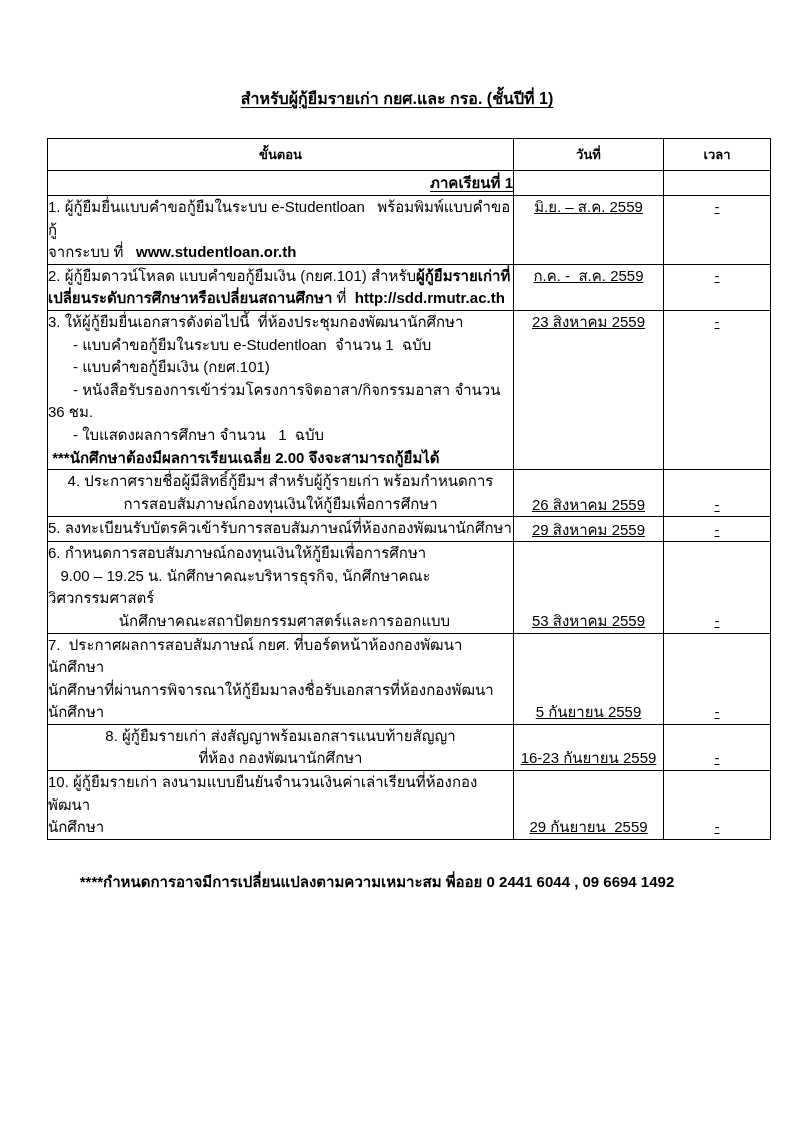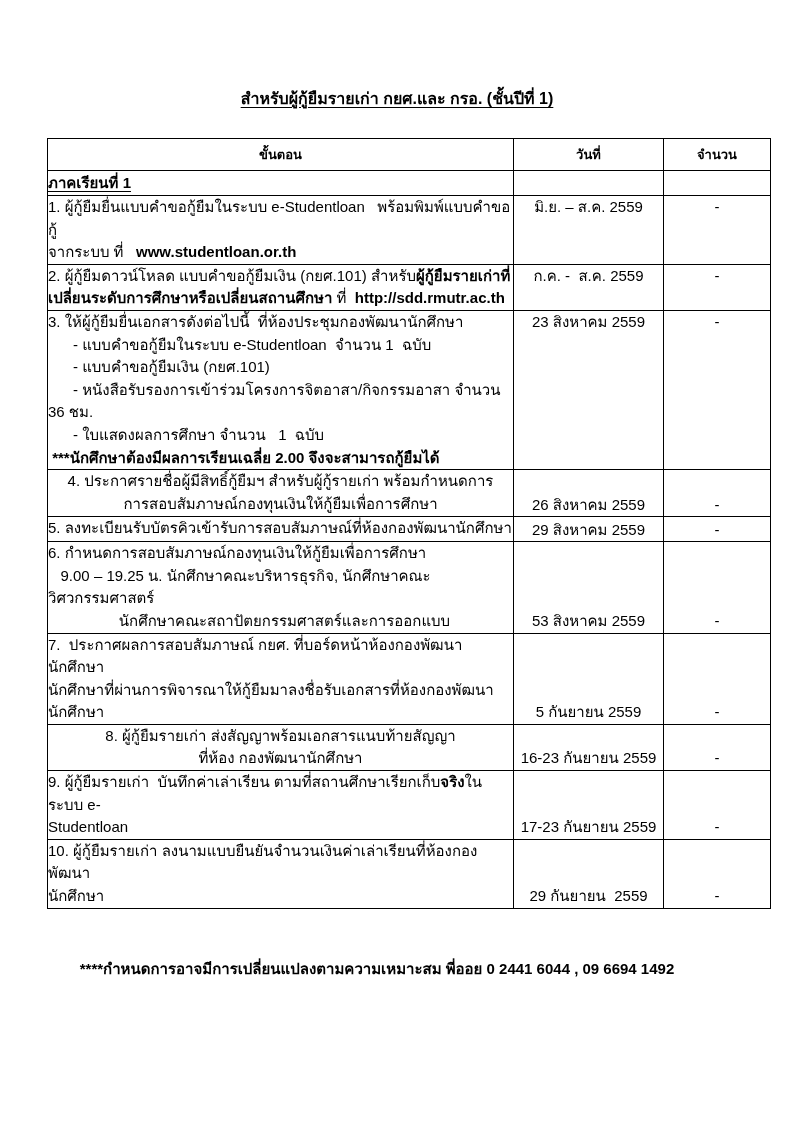--- a/index.html
+++ b/index.html
@@ -30,53 +30,54 @@
     border: 1px solid #000000;
     padding: 0;
   }
   thead th {
     height: 32px;
     font-size: 13px;
     font-weight: bold;
     text-align: center;
     vertical-align: middle;
   }
-  tr.section-row td { height: 25px; text-align: left; vertical-align: middle; }
+  tr.section-row td { height: 25px; text-align: right; vertical-align: middle; }
   .section-label { font-weight: bold; text-decoration: underline; text-underline-offset: 3px; }
 
   td.step {
     vertical-align: top;
     padding: 1px 4px 2px 5px;
   }
   .line { white-space: pre-wrap; line-height: 22.6px; }
   .b { font-weight: bold; }
 
   td.date, td.time {
     text-align: center;
     vertical-align: bottom;
     white-space: pre-wrap;
     line-height: 22.6px;
     padding: 1px 2px 2px 2px;
+    text-decoration: underline;
   }
   tbody tr:nth-child(-n+3) td.date,
   tbody tr:nth-child(-n+3) td.time { vertical-align: top; }
 
   tbody tr:nth-child(1) td { height: 47px; margin-left: 21px; }
   tbody tr:nth-child(2) td { height: 45px; }
   tbody tr:nth-child(3) td { height: 137px; }
   tbody tr:nth-child(4) td { height: 47px; text-align: center; }
   tbody tr:nth-child(5) td { height: 25px; }
   tbody tr:nth-child(6) td { height: 71px; }
   tbody tr:nth-child(7) td { height: 47px; }
   tbody tr:nth-child(8) td { height: 45px; text-align: center; }
   tbody tr:nth-child(9) td { height: 45px; }
   tbody tr:nth-child(10) td { height: 45px; }
 
   .footer-note {
-    margin-top: 48px;
+    margin-top: 30px;
     padding-right: 40px;
     text-align: center;
     font-size: 15px;
     font-weight: bold;
   }
 </style>
 </head>
 <body>
 
 <div class="page">
@@ -88,21 +89,21 @@
   <table class="schedule">
     <colgroup>
       <col class="c1">
         <col class="c2">
         <col class="c3">
     </colgroup>
     <thead>
       <tr>
         <th>ขั้นตอน</th>
         <th>วันที่</th>
-        <th>จำนวน</th>
+        <th>เวลา</th>
       </tr>
       <tr class="section-row">
         <td>
           <span class="section-label">ภาคเรียนที่ 1</span>
         </td>
         <td></td>
         <td></td>
       </tr>
     </thead>
     <tbody id="rows">
@@ -169,28 +170,20 @@
         <tr>
           <td class="step">
             <div class="line"><span>8. ผู้กู้ยืมรายเก่า ส่งสัญญาพร้อมเอกสารแนบท้ายสัญญา</span></div>
             <div class="line"><span>ที่ห้อง กองพัฒนานักศึกษา</span></div>
           </td>
           <td class="date">16-23 กันยายน 2559</td>
           <td class="time">-</td>
         </tr>
         <tr>
           <td class="step">
-            <div class="line"><span>9. ผู้กู้ยืมรายเก่า  บันทึกค่าเล่าเรียน ตามที่สถานศึกษาเรียกเก็บ</span><span class="b">จริง</span><span>ในระบบ e-</span></div>
-            <div class="line"><span>Studentloan</span></div>
-          </td>
-          <td class="date">17-23 กันยายน 2559</td>
-          <td class="time">-</td>
-        </tr>
-        <tr>
-          <td class="step">
             <div class="line"><span>10. ผู้กู้ยืมรายเก่า ลงนามแบบยืนยันจำนวนเงินค่าเล่าเรียนที่ห้องกองพัฒนา</span></div>
             <div class="line"><span>นักศึกษา</span></div>
           </td>
           <td class="date">29 กันยายน  2559</td>
           <td class="time">-</td>
         </tr>
       </tbody>
   </table>
 
   <div class="footer-note">****กำหนดการอาจมีการเปลี่ยนแปลงตามความเหมาะสม  พี่ออย 0 2441 6044 , 09 6694 1492</div>

